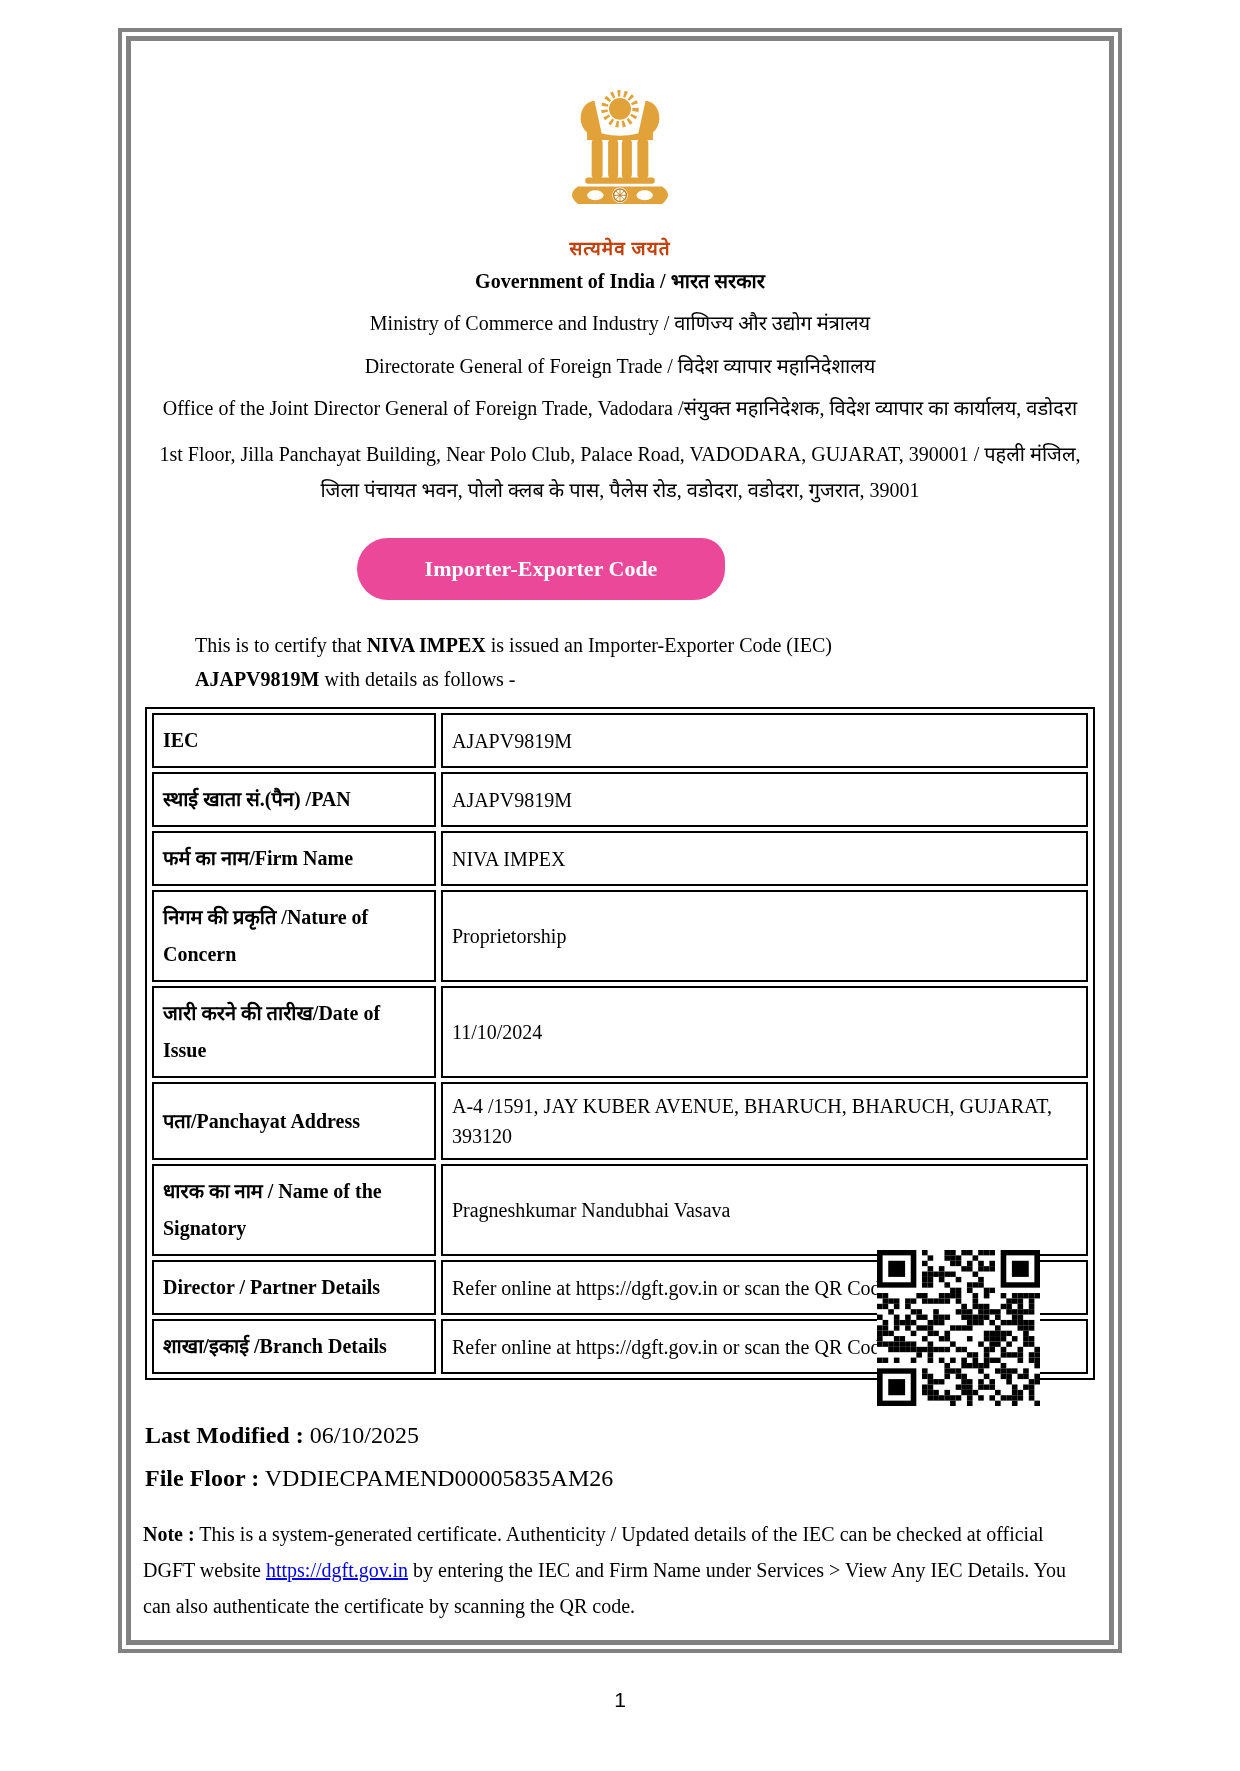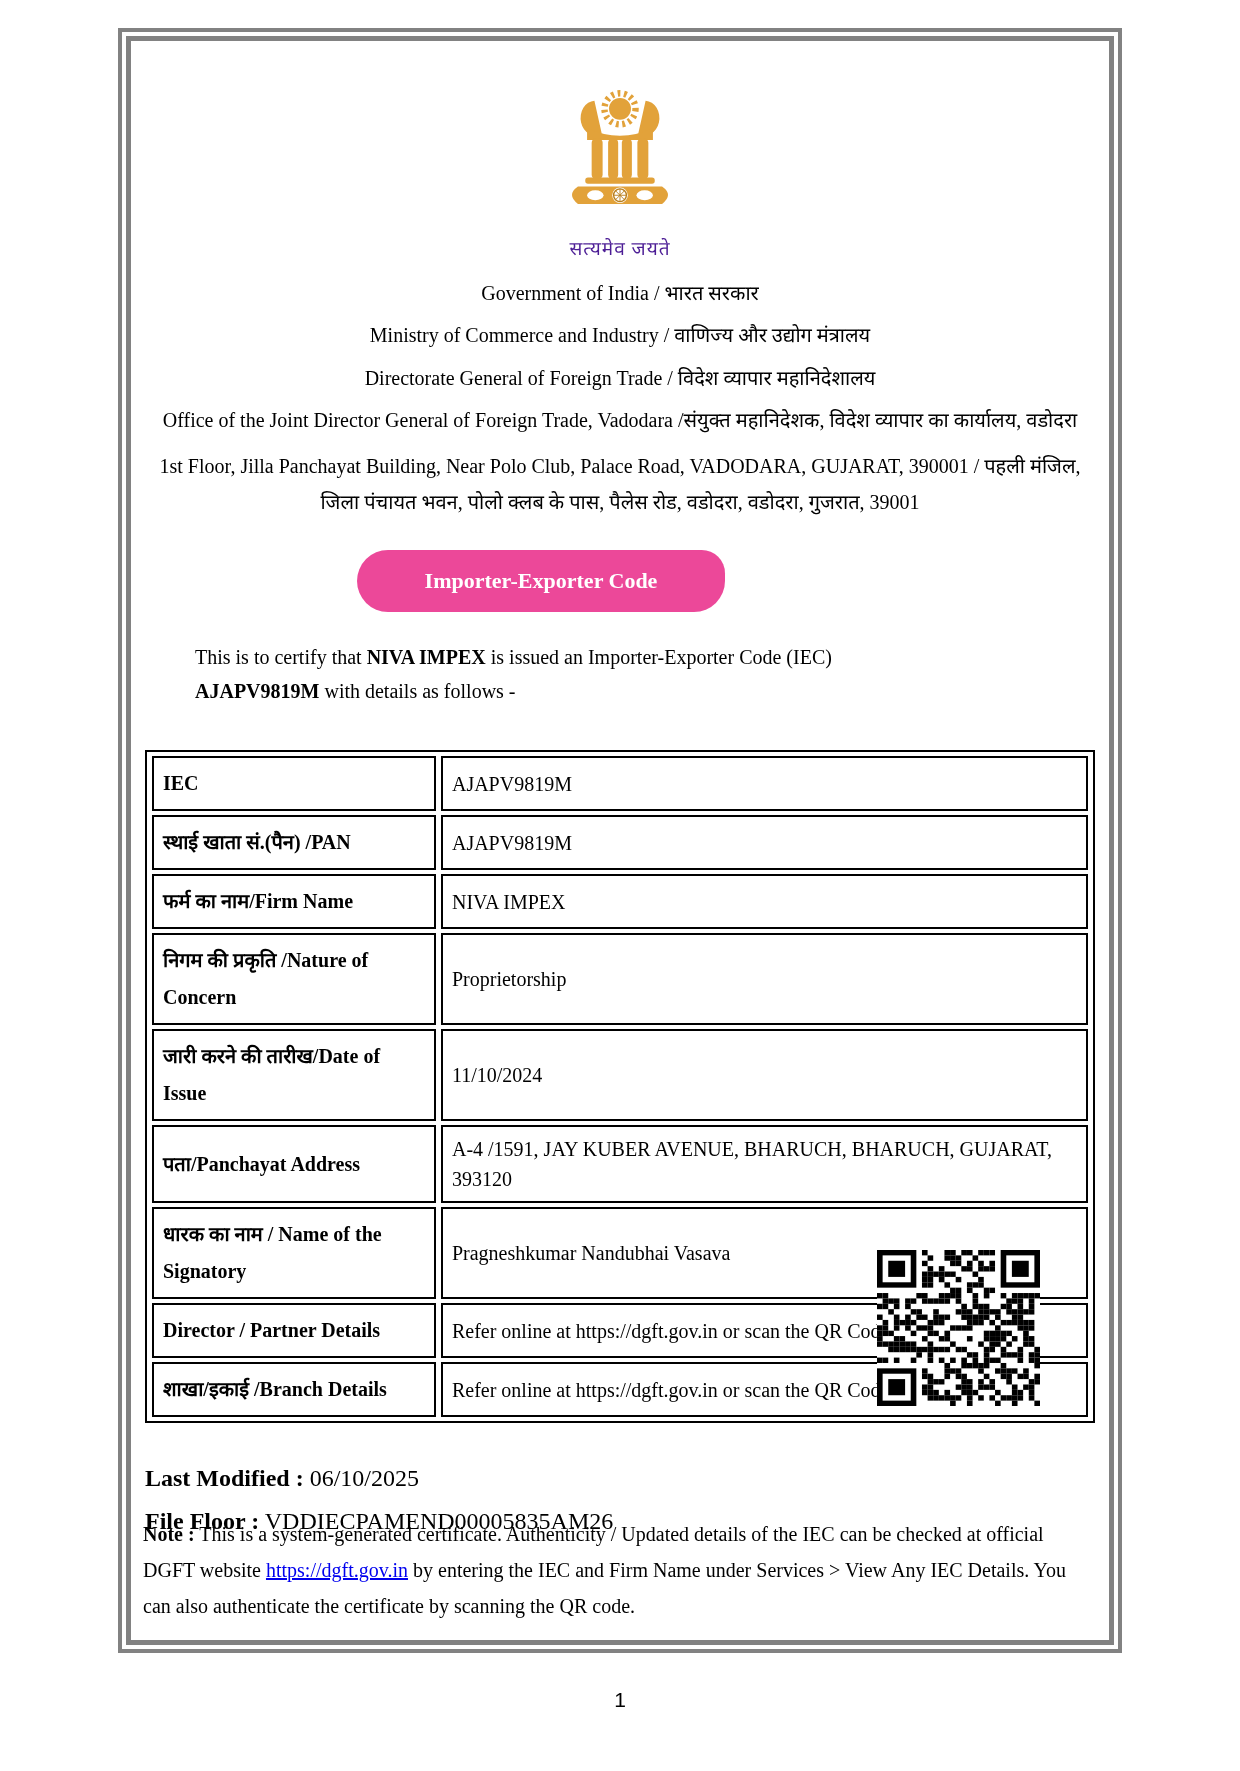--- a/index.html
+++ b/index.html
@@ -9,39 +9,39 @@
   .page { position:relative; width:1240px; height:1771px; background:#fff; overflow:hidden; }
 
   
   .frame-outer { position:absolute; left:118px; top:28px; right:118px; height:1625px;
                  border:4px solid #828282; }
   .frame-inner { margin:4px; border:5px solid #828282; height:calc(100% - 8px);
                  position:relative; padding:0 14px; }
 
   
   .emblem-wrap { text-align:center; padding-top:30px; }
-  .motto { color:#4c1d95; font-weight:normal; font-size:19px; margin-top:2px; letter-spacing:1px; }
+  .motto { color:#c2410c; font-weight:bold; font-size:19px; margin-top:2px; letter-spacing:1px; }
 
   
   .hdr { text-align:center; font-size:20px; line-height:1.42; }
   .hdr-line { margin-top:14px; }
-  .hdr-bold { font-weight:normal; margin-top:18px; }
+  .hdr-bold { font-weight:bold; margin-top:6px; }
   .hdr-wrap2 { line-height:1.8; margin-top:10px; }
 
   
   .badge { margin:30px 0 0 212px; width:368px; height:62px; background:#ec4899;
            border-radius:32px 24px 32px 32px; display:flex; align-items:center; justify-content:center; }
   .badge span { color:#fff; font-weight:bold; font-size:22px; }
 
   
   .certify { margin:28px 0 0 50px; width:680px; font-size:20px; line-height:1.7; }
   .certify b { font-weight:bold; }
 
   
-  table.cert { width:100%; margin-top:42px; border:2px solid #000;
+  table.cert { width:100%; margin-top:11px; border:2px solid #000;
                border-collapse:separate; border-spacing:5px 4px; }
   table.cert td { border:2px solid #000; font-size:20px; padding:7px 9px; vertical-align:middle; background:#fff; }
   td.t-label { width:30.5%; font-weight:bold; line-height:1.85; }
   td.t-value { line-height:1.5; }
 
   
   .meta { margin-top:34px; font-size:24px; line-height:1.8; }
   .meta b { font-weight:bold; }
 
   

